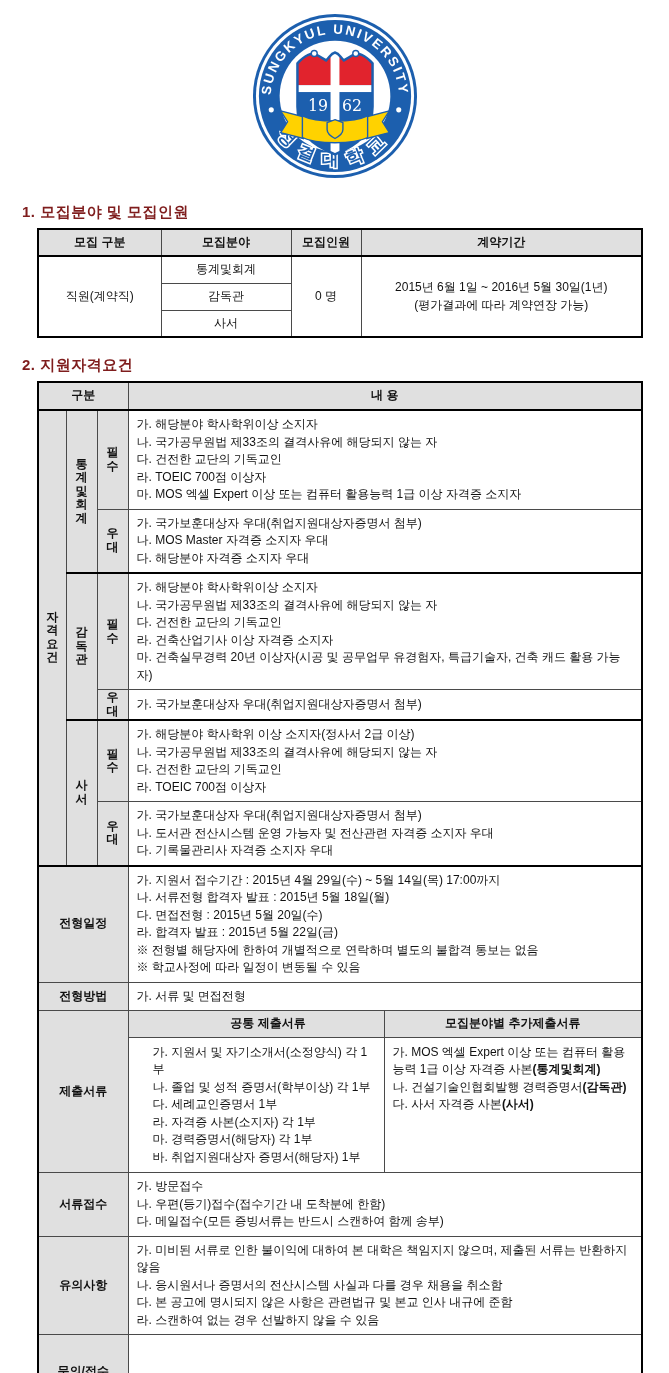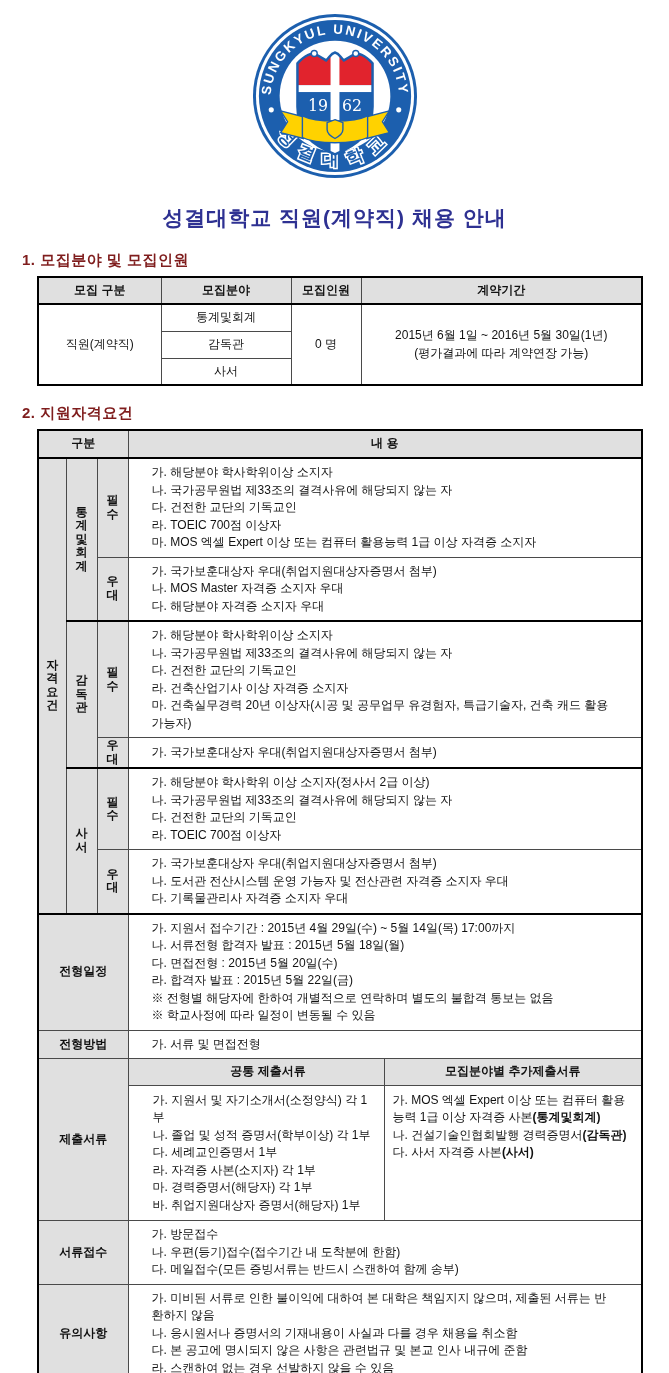--- a/index.html
+++ b/index.html
@@ -33,21 +33,21 @@
   td {
     border: 1px solid #4a4a4a;
     font-size: 12px; line-height: 17.5px; color: #111;
     vertical-align: middle;
   }
   .hdr td, .lbl {
     background: #e0e0e0; font-weight: bold; text-align: center;
   }
   .hdr td { height: 28px; border-bottom: 2px solid #000; }
   .c { text-align: center; }
-  .content { padding: 5px 23px; vertical-align: middle; text-align: left; }
+  .content { padding: 5px 8px; vertical-align: middle; text-align: left; }
   .content div { margin: 0; }
   .group-top td { border-top: 2px solid #000; }
   .vtext div { line-height: 13.5px; font-weight: bold; }
 
   
   .t1 td { height: 27px; }
 
   
   .subwrap { display: grid; grid-template-columns: 256px 1fr; width: 100%; height: 100%; }
   .subhdr {
@@ -99,21 +99,20 @@
       <text x="92" y="100" text-anchor="start" font-family="DejaVu Serif, serif" font-size="16" fill="#ffffff">62</text>
       <g>
         <path d="M30,100 L53,106 L53,128 L30,122 L37,111 Z" fill="#ffd200" stroke="#1c5fae" stroke-width="1.4"></path>
         <path d="M140,100 L117,106 L117,128 L140,122 L133,111 Z" fill="#ffd200" stroke="#1c5fae" stroke-width="1.4"></path>
         <path d="M52,105 C66,112 104,112 118,105 L118,127 C104,134 66,134 52,127 Z" fill="#ffd200" stroke="#1c5fae" stroke-width="1.4"></path>
         <path d="M85,109 l8,3 v7 c0,4 -4,7 -8,9 c-4,-2 -8,-5 -8,-9 v-7 Z" fill="#ffd200" stroke="#1c5fae" stroke-width="1.4"></path>
       </g>
     </svg>
   </div>
 
-  <div class="doc-title">성결대학교 직원(계약직) 채용 안내</div>
 
   <div class="sec-heading">1. 모집분야 및 모집인원</div>
 
   <table class="t1">
     <colgroup>
         <col style="width:123px">
         <col style="width:130px">
         <col style="width:70px">
         <col style="width:281px">
       </colgroup>
@@ -319,21 +318,21 @@
             <div>가. 방문접수</div>
             <div>나. 우편(등기)접수(접수기간 내 도착분에 한함)</div>
             <div>다. 메일접수(모든 증빙서류는 반드시 스캔하여 함께 송부)</div>
           </td>
     </tr>
 
     <tr>
       <td class="lbl" colspan="3">유의사항</td>
       <td class="content" style="height:76px">
             <div>가. 미비된 서류로 인한 불이익에 대하여 본 대학은 책임지지 않으며, 제출된 서류는 반환하지 않음</div>
-            <div>나. 응시원서나 증명서의 기재내용이 사실과 다를 경우 채용을 취소함</div>
+            <div>나. 응시원서나 증명서의 전산시스템 사실과 다를 경우 채용을 취소함</div>
             <div>다. 본 공고에 명시되지 않은 사항은 관련법규 및 본교 인사 내규에 준함</div>
             <div>라. 스캔하여 없는 경우 선발하지 않을 수 있음</div>
           </td>
     </tr>
 
     <tr>
       <td class="lbl" colspan="3">문의/접수</td>
       <td class="content" style="height:74px">
         
         

